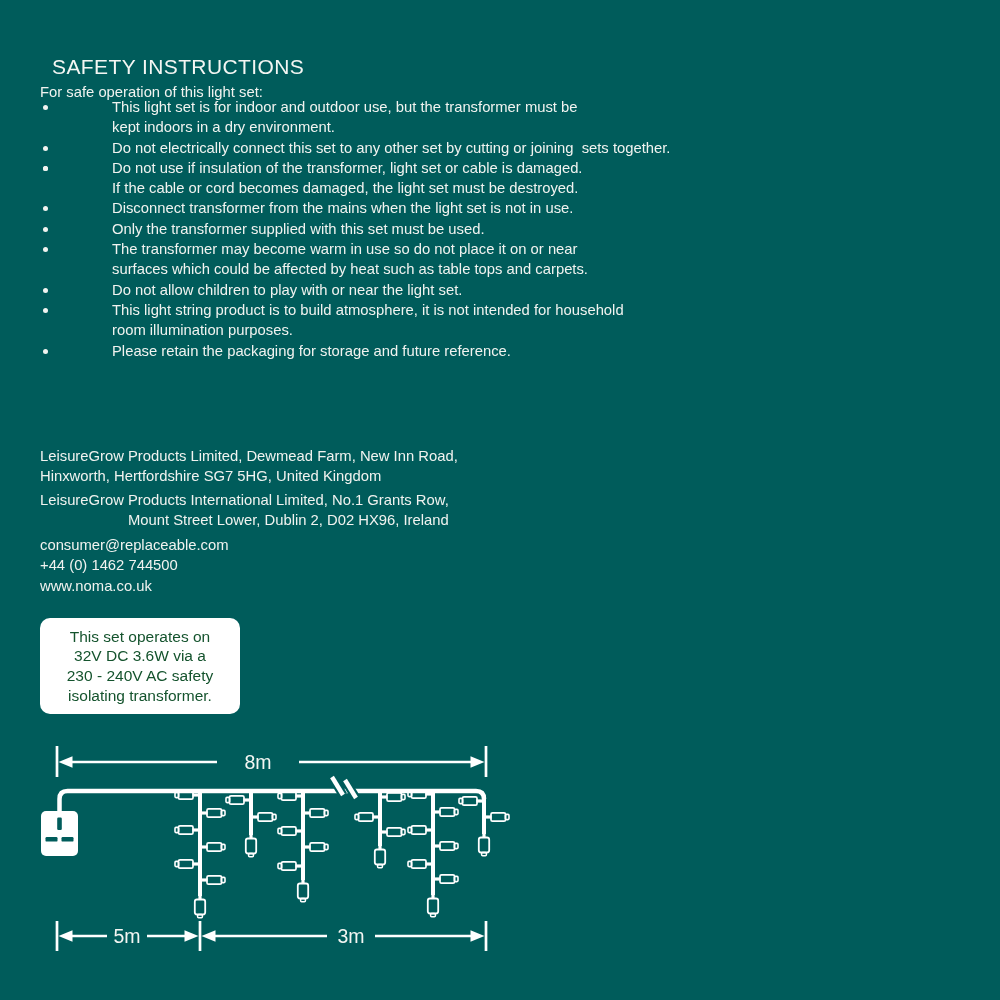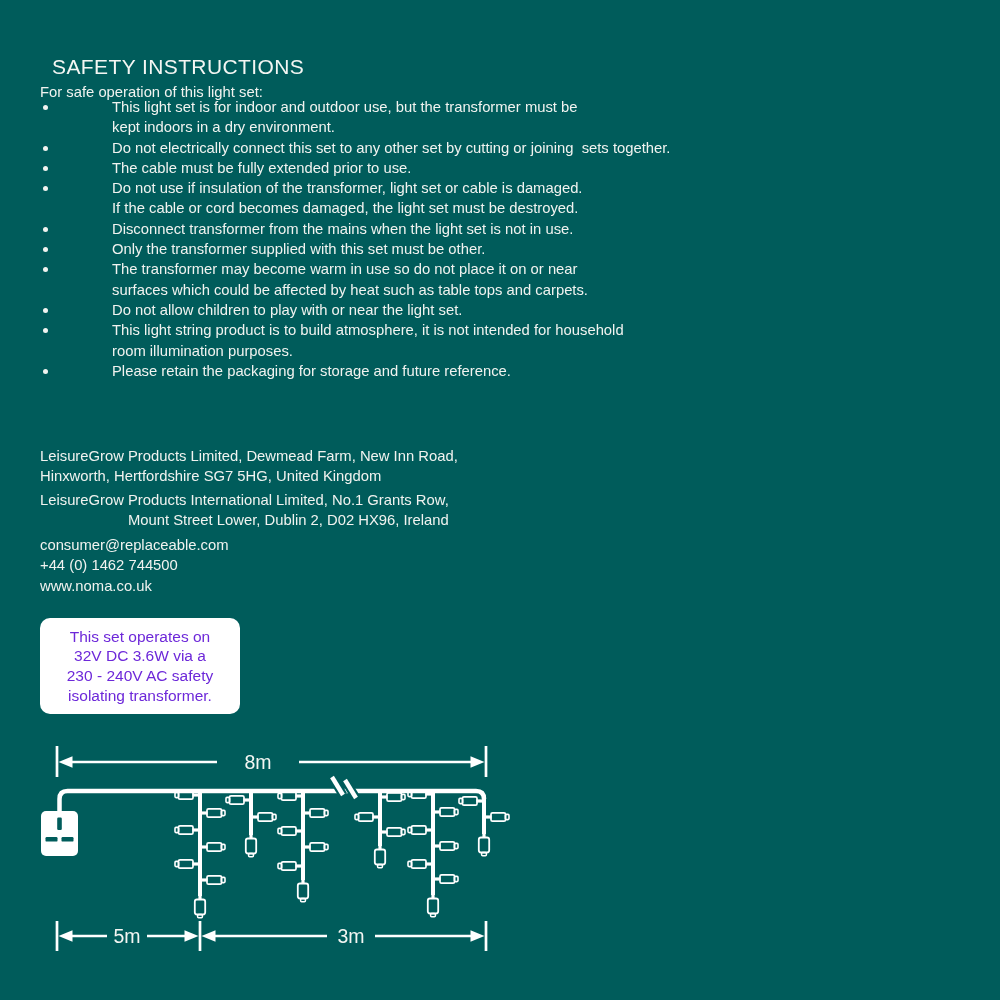--- a/index.html
+++ b/index.html
@@ -45,34 +45,33 @@
         <span class="dot"></span>
         <div class="line">This light set is for indoor and outdoor use, but the transformer must be</div>
         <div class="line">kept indoors in a dry environment.</div>
       </div>
       <div class="bullet-item">
         <span class="dot"></span>
         <div class="line">Do not electrically connect this set to any other set by cutting or joining  sets together.</div>
       </div>
       <div class="bullet-item">
         <span class="dot"></span>
-        <div class="line">The cable must be fully extended prior to use.</div>
       </div>
       <div class="bullet-item">
         <span class="dot"></span>
         <div class="line">Do not use if insulation of the transformer, light set or cable is damaged.</div>
         <div class="line">If the cable or cord becomes damaged, the light set must be destroyed.</div>
       </div>
       <div class="bullet-item">
         <span class="dot"></span>
         <div class="line">Disconnect transformer from the mains when the light set is not in use.</div>
       </div>
       <div class="bullet-item">
         <span class="dot"></span>
-        <div class="line">Only the transformer supplied with this set must be other.</div>
+        <div class="line">Only the transformer supplied with this set must be used.</div>
       </div>
       <div class="bullet-item">
         <span class="dot"></span>
         <div class="line">The transformer may become warm in use so do not place it on or near</div>
         <div class="line">surfaces which could be affected by heat such as table tops and carpets.</div>
       </div>
       <div class="bullet-item">
         <span class="dot"></span>
         <div class="line">Do not allow children to play with or near the light set.</div>
       </div>
@@ -95,21 +94,21 @@
       <div class="line">LeisureGrow Products International Limited, No.1 Grants Row,</div>
       <div class="line">Mount Street Lower, Dublin 2, D02 HX96, Ireland</div>
     </div>
 
   <div class="contact">
     <div class="line">consumer@replaceable.com</div>
     <div class="line">+44 (0) 1462 744500</div>
     <div class="line">www.noma.co.uk</div>
   </div>
 
-  <div class="info-box" id="info-box" style="background: rgb(255, 255, 255); color: #6d28d9;">
+  <div class="info-box" id="info-box" style="background: rgb(255, 255, 255); color: #14532d;">
       <div class="iline">This set operates on</div>
       <div class="iline">32V DC 3.6W via a</div>
       <div class="iline">230 - 240V AC safety</div>
       <div class="iline">isolating transformer.</div>
     </div>
 
   <svg id="diagram-svg" width="1000" height="1000" viewBox="0 0 1000 1000">
       <path d="M59.5 812 V799 Q59.5 791 67.5 791 H476 Q484 791 484 799" stroke="#FFFFFF" stroke-width="4.5" fill="none"></path>
       <g>
         <line x1="200" y1="791" x2="200" y2="896" stroke="#FFFFFF" stroke-width="4"></line>

